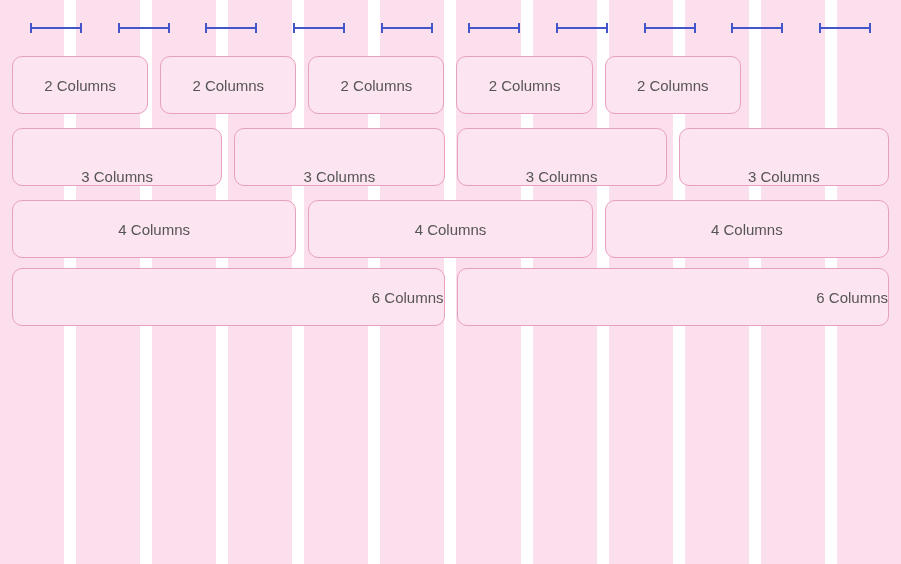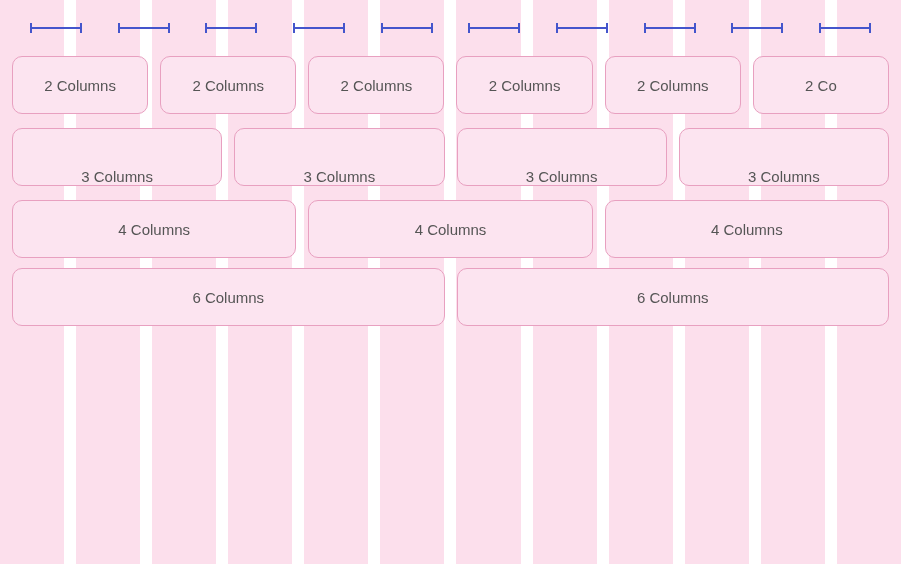--- a/index.html
+++ b/index.html
@@ -84,21 +84,21 @@
       padding: 0 2px;
     }
 
     .grid-row-2col {
       grid-template-columns: repeat(12, 1fr);
     }
 
     .span-2 { grid-column: span 2; }
     .span-3 { grid-column: span 3; align-items: flex-end; }
     .span-4 { grid-column: span 4; }
-    .span-6 { grid-column: span 6; }
+    .span-6 { grid-column: span 6; justify-content: flex-end; }
 
   </style>
 </head>
 <body>
 
 <div class="grid-bg">
   <div class="col-stripe"></div>
   <div class="col-gap"></div>
   <div class="col-stripe"></div>
   <div class="col-gap"></div>
@@ -207,23 +207,20 @@
     </div>
     <div class="block span-2">
       <span>2 Columns</span>
     </div>
     <div class="block span-2">
       <span>2 Columns</span>
     </div>
     <div class="block span-2">
       <span>2 Columns</span>
     </div>
-    <div class="block span-2">
-      <span>2 Co</span>
-    </div>
   </div>
 
   <div class="grid-row grid-row-2col" style="margin-bottom:14px;">
     <div class="block span-3">
       <span>3 Columns</span>
     </div>
     <div class="block span-3">
       <span>3 Columns</span>
     </div>
     <div class="block span-3">

